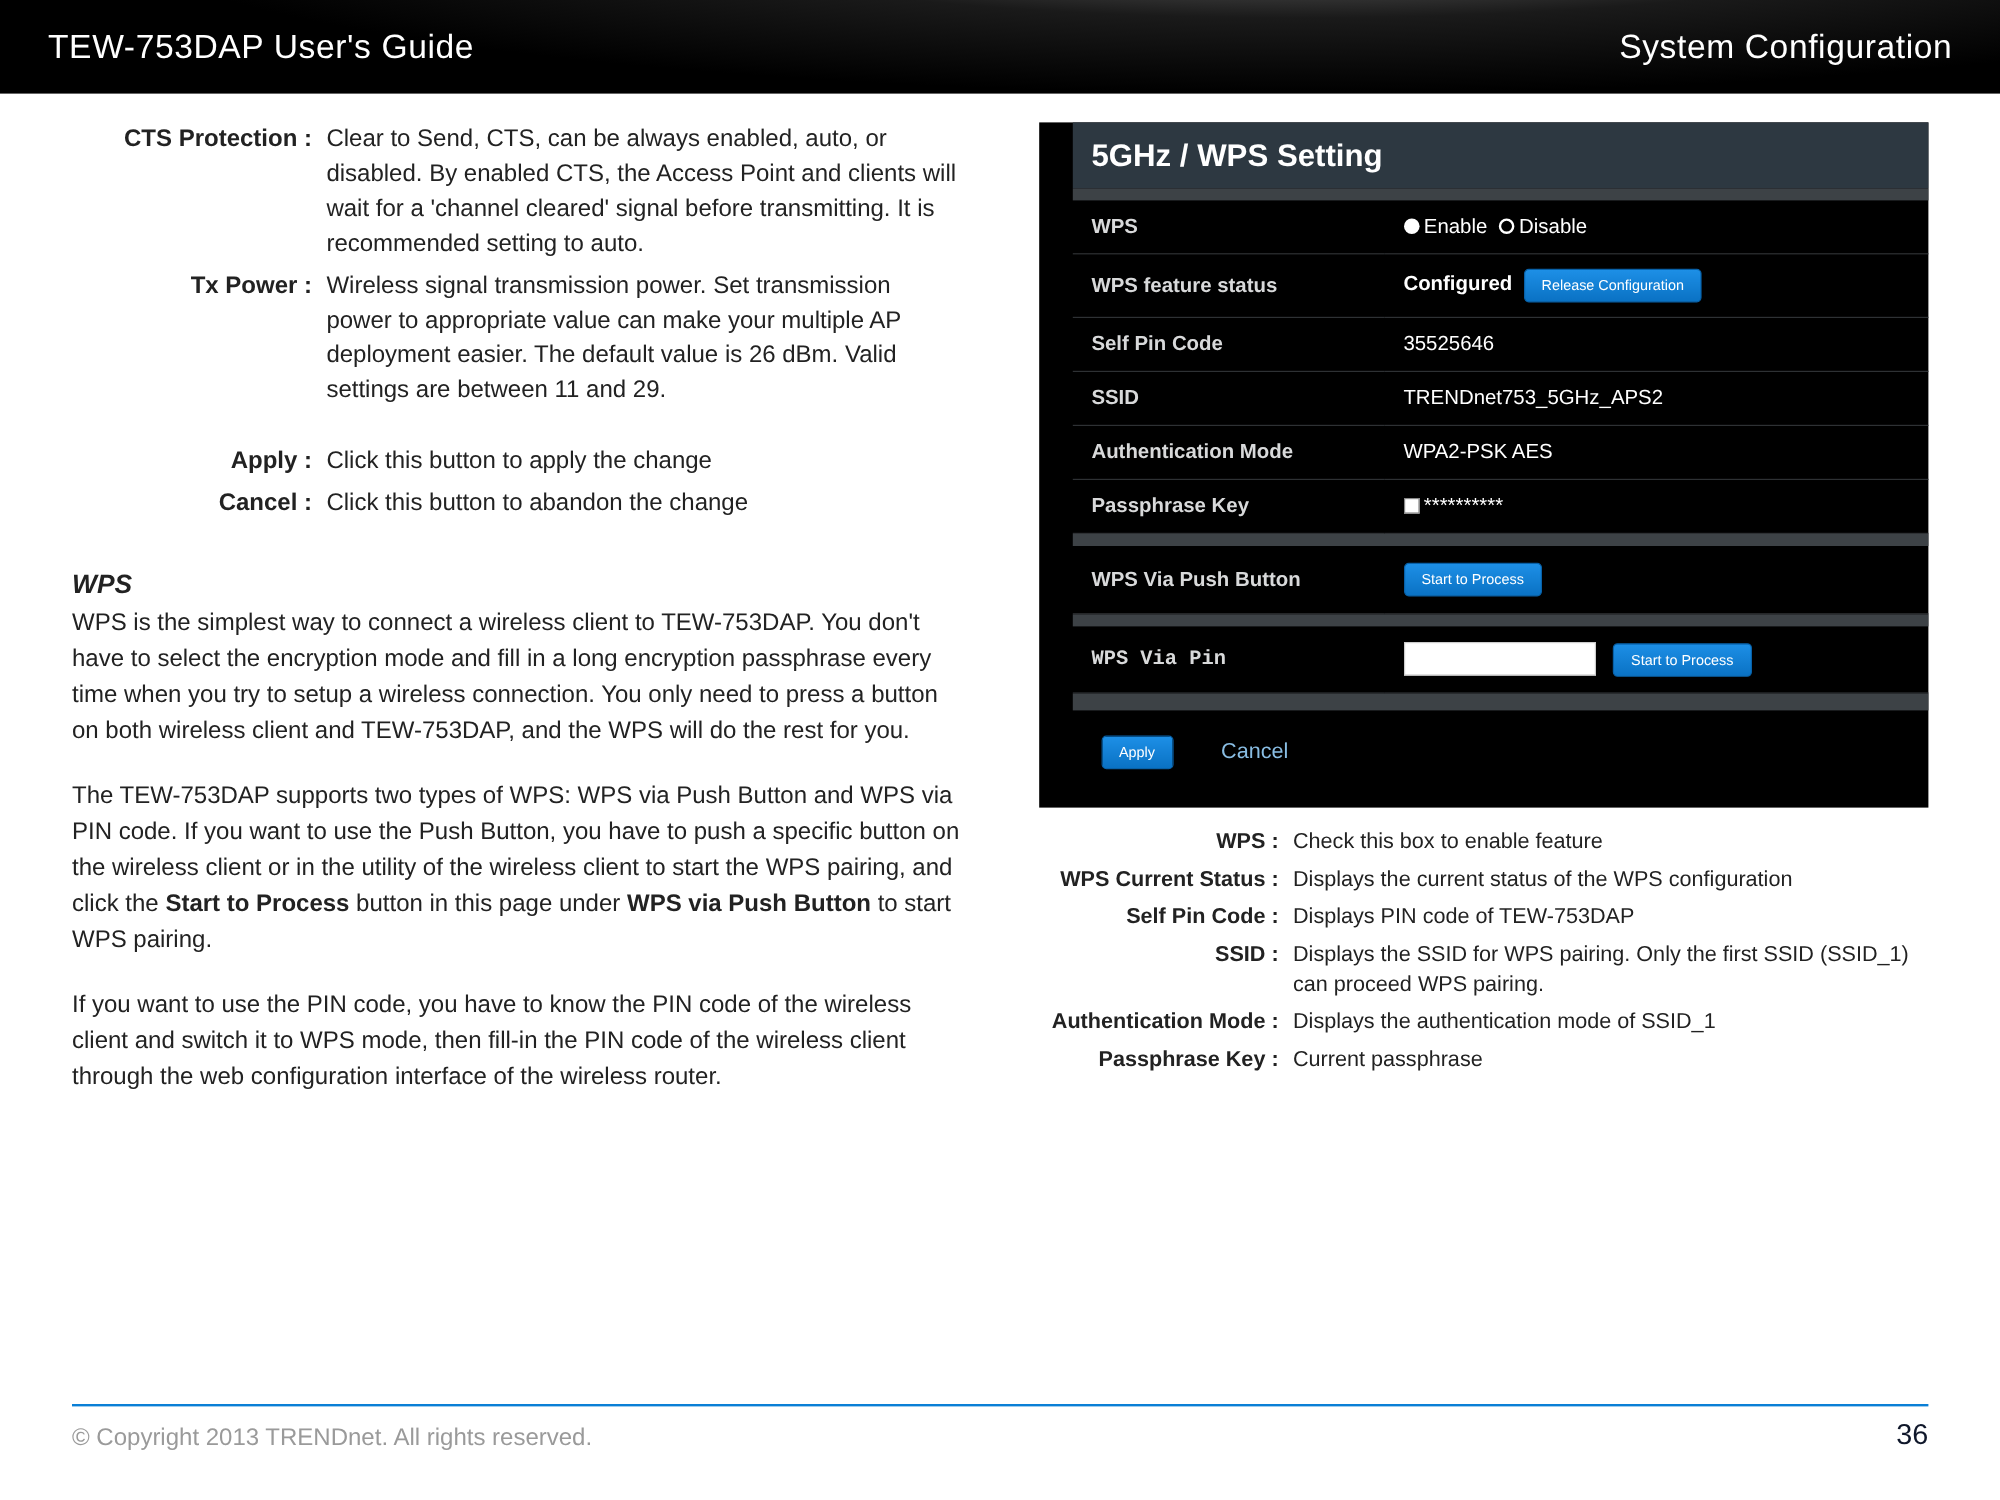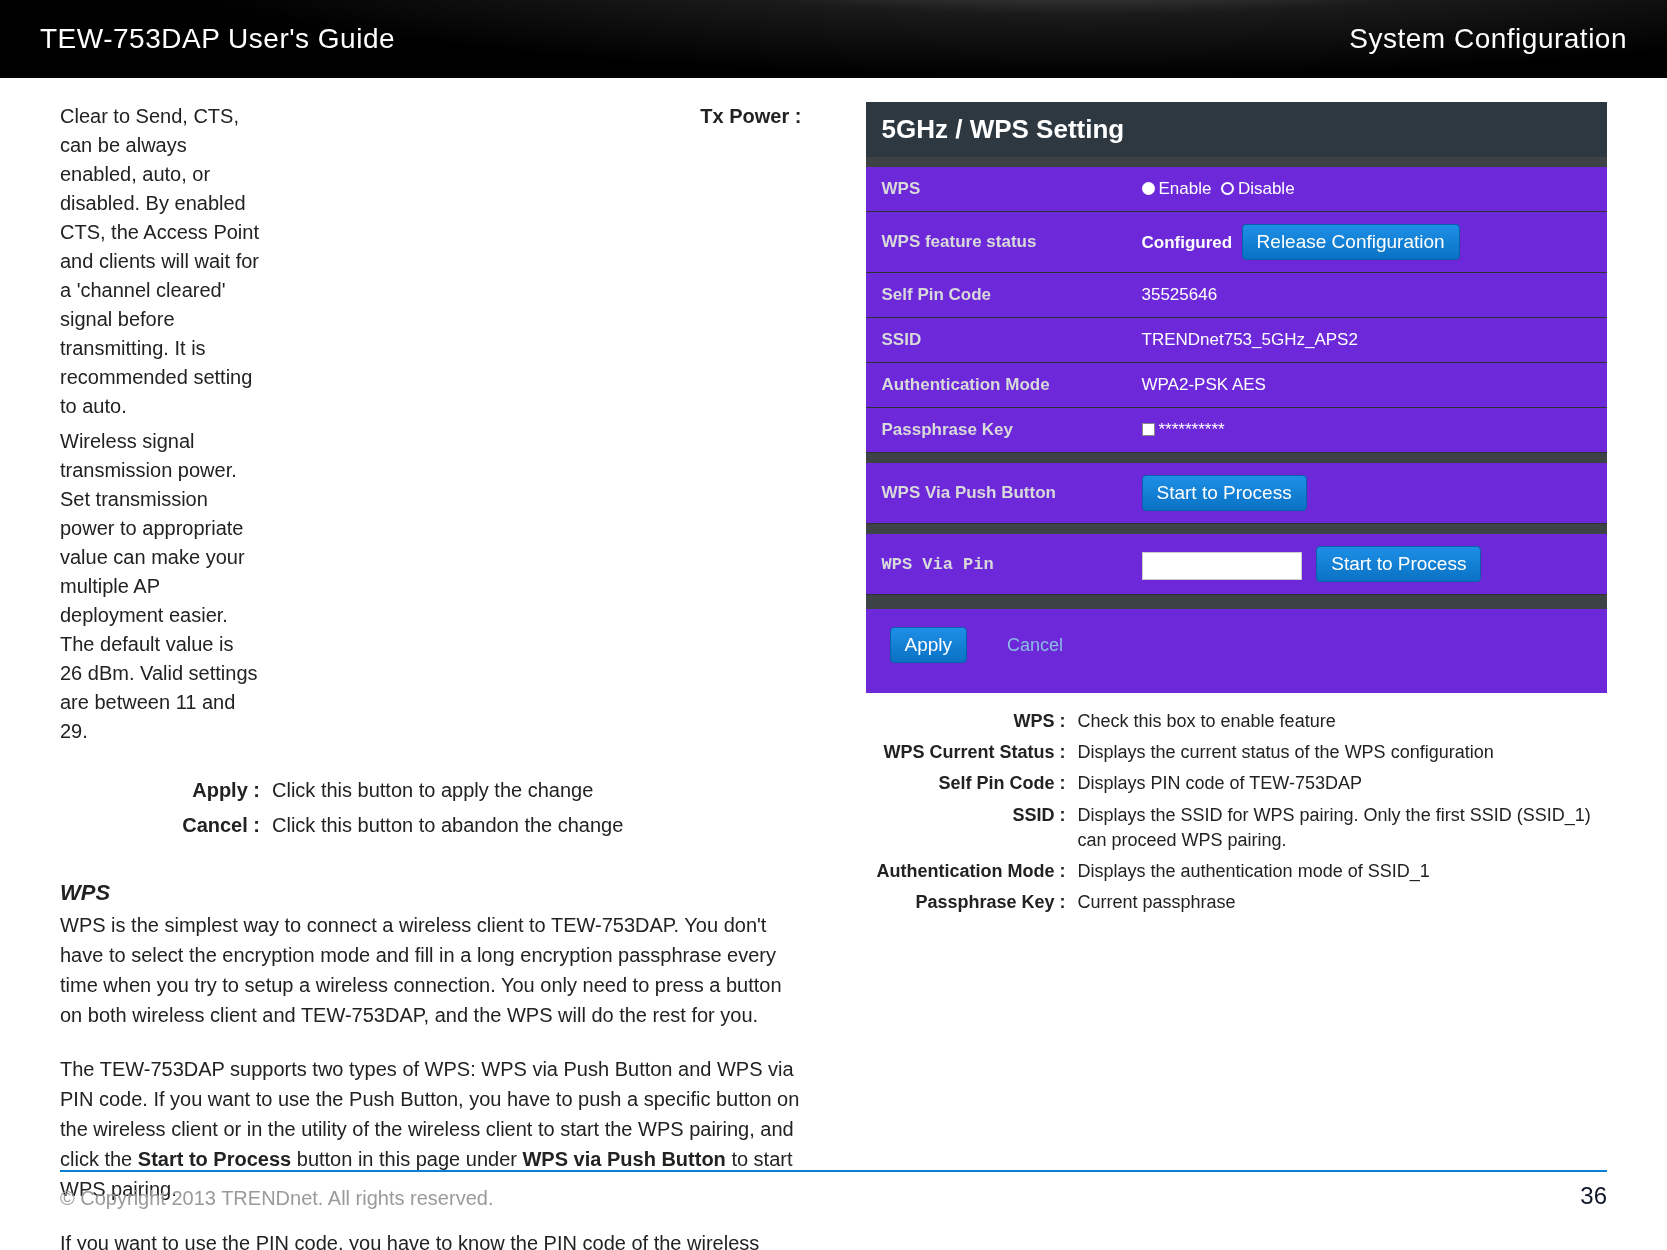--- a/index.html
+++ b/index.html
@@ -27,29 +27,29 @@
   .col-left, .col-right { flex: 1; }
   .defs { display: grid; grid-template-columns: 200px 1fr; column-gap: 12px; row-gap: 6px; font-size: 20px; line-height: 1.45; }
   .defs.narrow { grid-template-columns: 200px 1fr; font-size: 18px; line-height: 1.4; margin-top: 16px; }
   .def-label { text-align: right; font-weight: 700; }
   .def-val { }
   .defs.spaced { margin-top: 30px; }
   .section-h { font-weight: 700; font-style: italic; font-size: 22px; margin: 40px 0 4px 0; }
   .para { font-size: 20px; line-height: 1.5; margin-bottom: 24px; }
   .para .b { font-weight: 700; }
   
-  .panel { width: 100%; background: #6d28d9; color: #fff; border-radius: 0; font-family: Arial, sans-serif; font-size: 18px; }
+  .panel { width: 100%; background: #000000; color: #fff; border-radius: 0; font-family: Arial, sans-serif; font-size: 18px; padding-left: 28px; }
   .panel-title { background: #2d3841; font-size: 26px; font-weight: 700; padding: 12px 16px; }
   .panel table { width: 100%; border-collapse: collapse; }
   .panel td { vertical-align: middle; }
   .panel .row { border-bottom: 1px solid #2e3134; }
   .panel .lbl { width: 260px; min-width:260px; padding: 12px 16px; color: #d8d9da; font-size: 17px; font-weight: 600; }
   .panel .val { padding: 12px 16px; color: #fff; font-size: 17px; }
   .panel-sep { height: 10px; background: #3d4246; }
-  .btn { display: inline-block; background: #0a7fd6; background: linear-gradient(#1d8fe6,#0a72c4); color: #fff; padding: 6px 14px; border-radius: 4px; font-size: 19px; border: 1px solid #0861a8; text-align: right; }
+  .btn { display: inline-block; background: #0a7fd6; background: linear-gradient(#1d8fe6,#0a72c4); color: #fff; padding: 6px 14px; border-radius: 4px; font-size: 12px; border: 1px solid #0861a8; text-align: right; }
   .radio-dot { display:inline-block; width:13px; height:13px; border-radius:50%; background:#fff; vertical-align:-1px; margin-right:4px; }
   .radio-ring { display:inline-block; width:13px; height:13px; border-radius:50%; border:2px solid #fff; vertical-align:-1px; margin-right:4px; box-sizing:border-box; }
   .pass-box { display:inline-block; background:#fff; color:#000; width:13px; height:13px; vertical-align:-1px; margin-right:4px; border:1px solid #888;}
   .pin-input { display:inline-block; width:160px; height:28px; background:#fff; border:1px solid #ccc; vertical-align:middle; margin-right:10px; }
   .panel-footer { display:flex; gap:30px; padding:18px 24px 30px 24px; align-items:center; }
   .panel-footer .apply { }
   .panel-footer .cancel { background:transparent; border:none; color:#89bde3; padding:6px 10px; }
   .right-defs { margin-top: 20px; }
   .right-defs .def-label { }
   
@@ -74,20 +74,21 @@
 
 <div class="topbar">
   <div class="left">TEW-753DAP User's Guide</div>
   <div class="right">System Configuration</div>
 </div>
 
 <div class="page-body">
 
   <div class="col-left">
     <div class="defs">
+      <div class="def-label">CTS Protection :</div>
       <div class="def-val">Clear to Send, CTS, can be always enabled, auto, or disabled. By enabled CTS, the Access Point and clients will wait for a 'channel cleared' signal before transmitting. It is recommended setting to auto.</div>
       <div class="def-label">Tx Power :</div>
       <div class="def-val">Wireless signal transmission power. Set transmission power to appropriate value can make your multiple AP deployment easier.  The default value is 26 dBm. Valid settings are between 11 and 29.</div>
     </div>
 
     <div class="defs spaced">
       <div class="def-label">Apply :</div>
       <div class="def-val">Click this button to apply the change</div>
       <div class="def-label">Cancel :</div>
       <div class="def-val">Click this button to abandon the change</div>

